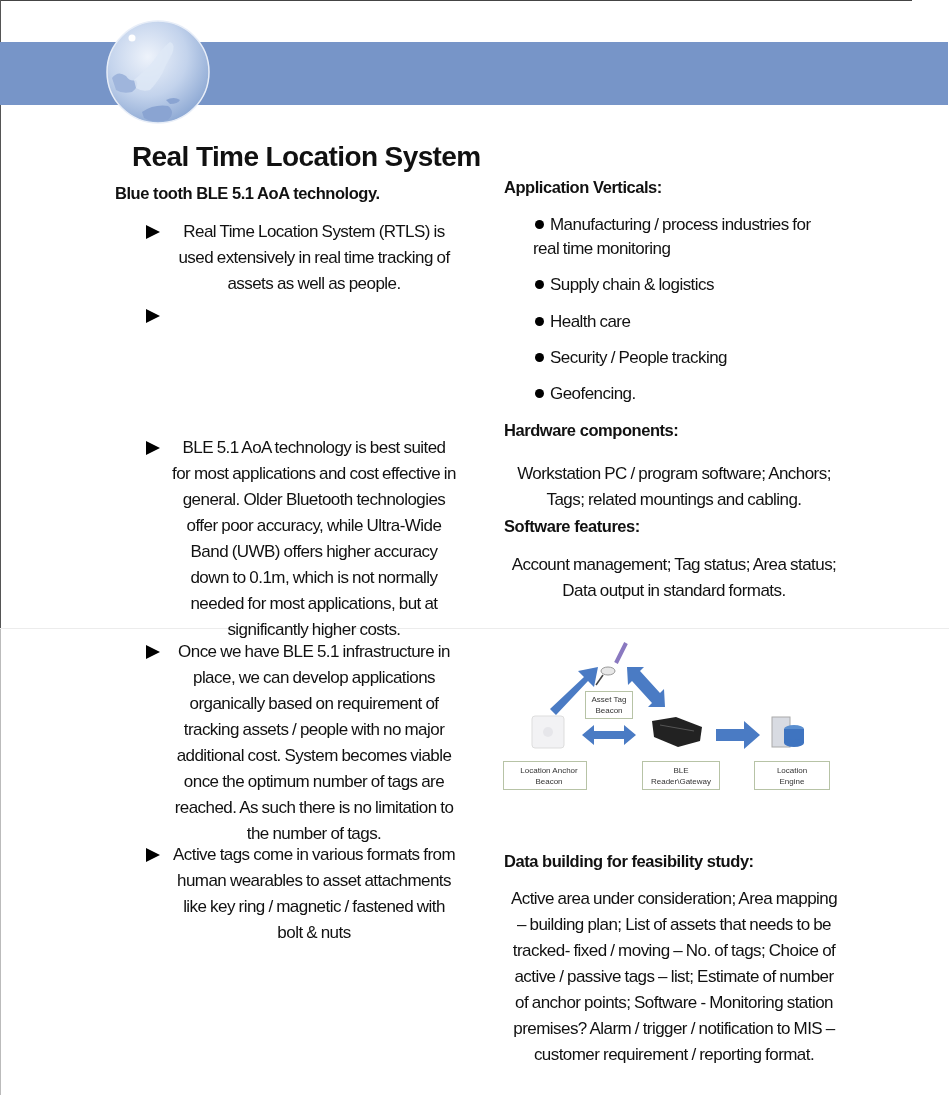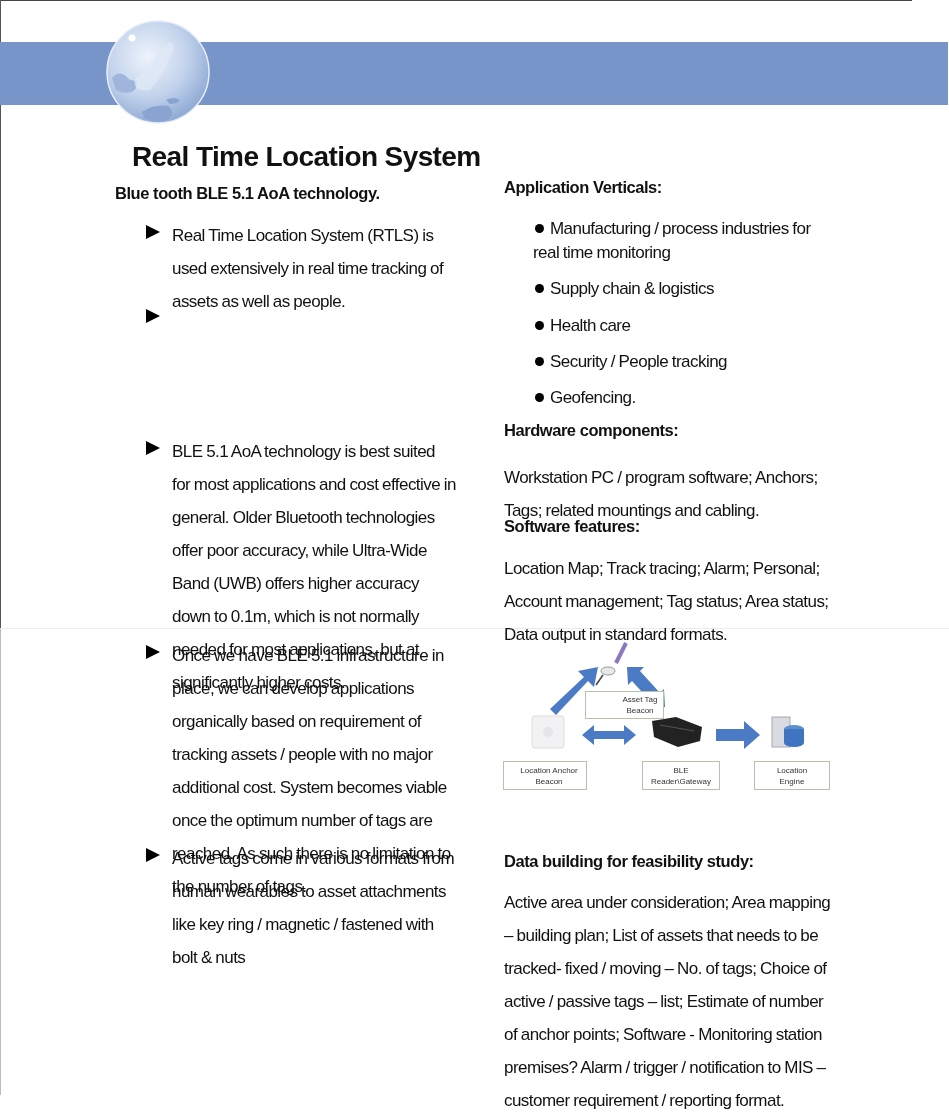--- a/index.html
+++ b/index.html
@@ -4,21 +4,21 @@
 <style>
   html, body { margin:0; padding:0; background:#ffffff; }
   body { width:949px; height:1120px; position:relative; overflow:hidden;
          font-family:"Liberation Sans", sans-serif; color:#111; }
   .top-rule { position:absolute; left:0; top:0; width:912px; height:1px; background:#444; }
   .left-rule { position:absolute; left:0; top:0; width:1px; height:628px; background:#555; }
   .left-rule2 { position:absolute; left:0; top:628px; width:1px; height:467px; background:#bbb; }
   .seam { position:absolute; left:0; top:628px; width:949px; height:1px; background:#ececec; }
   .band { position:absolute; left:0; top:42px; width:948px; height:63px; background:#7795c8; }
   .globe { position:absolute; left:106px; top:20px; width:105px; height:105px; }
-  .narrow { font-size:17px; letter-spacing:-0.55px; word-spacing:-0.5px; line-height:33px; }
+  .narrow { font-size:17px; letter-spacing:-0.55px; word-spacing:-0.5px; line-height:26px;text-align:center; }
   .title { position:absolute; left:132px; top:141px; font-size:28px; font-weight:bold; letter-spacing:-0.6px; }
   .subtitle { position:absolute; left:115px; top:184px; font-size:16.5px; font-weight:bold; letter-spacing:-0.45px; }
   .lcol { position:absolute; left:146px; width:310px; }
   .bp { position:relative; padding-left:26px; margin:0; }
   .bp .tri { position:absolute; left:0; top:6px; width:0; height:0;
              border-top:7px solid transparent; border-bottom:7px solid transparent; border-left:14px solid #000; }
   .rcol { position:absolute; left:504px; width:340px; }
   .h { font-size:16.5px; font-weight:bold; letter-spacing:-0.45px; }
   .dotitem { position:absolute; left:533px; }
   .dot { display:inline-block; width:9px; height:9px; border-radius:50%; background:#000; margin-right:6px; vertical-align:1px; margin-left:2px; }
@@ -78,21 +78,20 @@
 <div class="dotitem narrow" style="top:381px;"><span class="dot"></span><span>Geofencing.</span></div>
 
 <div class="rcol h" style="top:421px;">Hardware components:</div>
 <div class="rcol narrow" style="top:455px;margin-top:6px;">
   <div>Workstation PC / program software; Anchors;</div>
   <div>Tags; related mountings and cabling.</div>
 </div>
 
 <div class="rcol h" style="top:517px;">Software features:</div>
 <div class="rcol narrow" style="top:552px;">
-  <div>Location Map; Track tracing; Alarm; Personal;</div>
   <div>Account management; Tag status; Area status;</div>
   <div>Data output in standard formats.</div>
 </div>
 
 <div class="diagram">
   <svg width="340" height="160" viewBox="0 0 340 160" style="position:absolute;left:0;top:0;">
 
     <g>
       <line x1="126" y1="6" x2="116" y2="26" stroke="#8a79c0" stroke-width="4"></line>
       <ellipse cx="108" cy="34" rx="7" ry="4" fill="#e8e8e8" stroke="#999" stroke-width="1"></ellipse>
@@ -111,21 +110,21 @@
     <circle cx="48" cy="95" r="5" fill="#e6e6ea"></circle>
 
     <path d="M152 84 L176 80 L202 90 L200 104 L178 110 L154 100 Z" fill="#222"></path>
     <path d="M160 88 L194 94" stroke="#555" stroke-width="1"></path>
 
     <rect x="272" y="80" width="18" height="30" fill="#d8dbe2" stroke="#aaa"></rect>
     <ellipse cx="294" cy="92" rx="10" ry="4" fill="#5b8fd0"></ellipse>
     <rect x="284" y="92" width="20" height="14" fill="#3f74c0"></rect>
     <ellipse cx="294" cy="106" rx="10" ry="4" fill="#3f74c0"></ellipse>
   </svg>
-  <div class="dlabel" style="left:85px;top:54px;width:46px;height:26px;padding-left:31px;">
+  <div class="dlabel" style="left:85px;top:54px;width:46px;height:26px;">
     <div>
         <div>Asset Tag</div>
         <div>Beacon</div>
       </div>
   </div>
   <div class="dlabel" style="left:3px;top:124px;width:74px;height:27px;padding-left:8px;">
     <div>
         <div>Location Anchor</div>
         <div>Beacon</div>
       </div>

